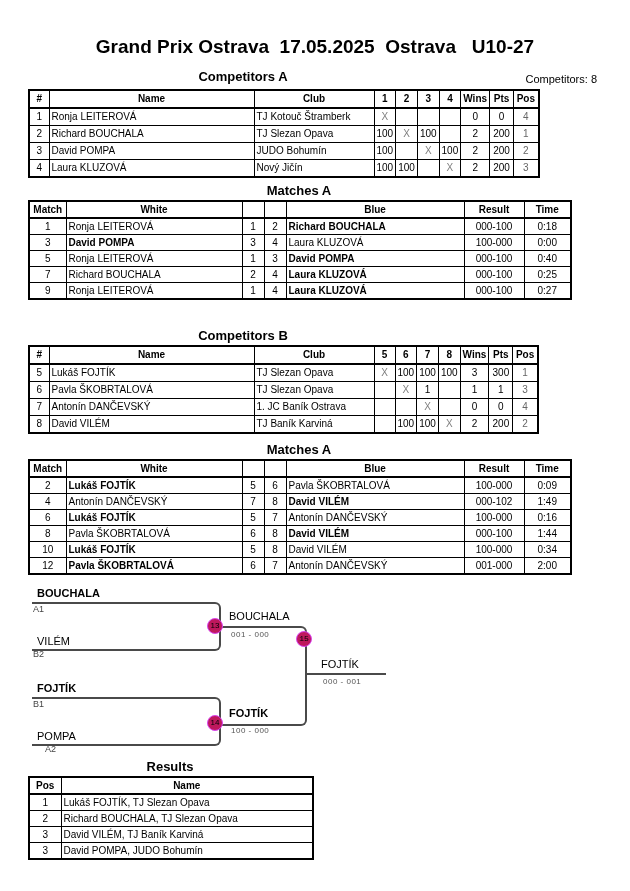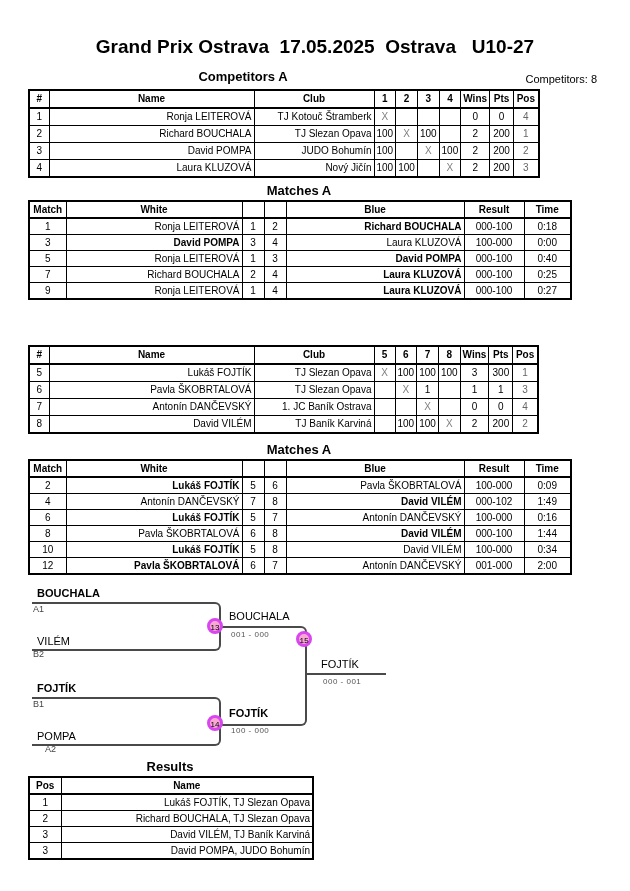--- a/index.html
+++ b/index.html
@@ -10,35 +10,35 @@
   .sec{font-size:13px;font-weight:bold;text-align:center;}
   .note{font-size:11px;text-align:right;}
 
   table{border-collapse:collapse;table-layout:fixed;background:#fff;}
   table.bordered{border:2px solid #000;}
   .bordered th,.bordered td{border:1px solid #000;font-size:10px;padding:0 2px;
         white-space:nowrap;overflow:hidden;height:15px;line-height:15px;}
   .bordered thead th{border-bottom:2px solid #000;font-weight:bold;text-align:center;}
   .ctable th,.ctable td{height:16px;line-height:16px;}
   .c{text-align:center;}
-  .l{text-align:right;padding-left:5px;}
+  .l{text-align:left;padding-left:5px;}
   .lw{padding-left:9px;}
   .thick-l{border-left:2px solid #000;}
   .nb{border-left:none;border-right:none;}
   .nr{border-right:none;}
   .nl{border-left:none;}
   .x{color:#808080;}
   .pos{color:#666;}
   .b{font-weight:bold;}
 
   .conn{position:absolute;border-top:2px solid #4a4a4a;border-right:2px solid #4a4a4a;
         border-bottom:2px solid #4a4a4a;border-radius:0 6px 6px 0;}
   .line{position:absolute;border-top:2px solid #4a4a4a;}
-  .badge{position:absolute;box-sizing:border-box;width:16px;height:16px;border:3px solid #d946ef;
-        border-radius:50%;background:#f9a8d4;font-size:8px;line-height:14px;text-align:center;z-index:2;}
+  .badge{position:absolute;box-sizing:border-box;width:16px;height:16px;border:1px solid #d946ef;
+        border-radius:50%;background:#be185d;font-size:8px;line-height:14px;text-align:center;z-index:2;}
   .bname{position:absolute;font-size:11px;font-weight:bold;white-space:nowrap;}
   .reg{font-weight:normal;}
   .seed{position:absolute;font-size:9px;color:#444;}
   .bscore{position:absolute;font-size:8px;color:#555;letter-spacing:.5px;white-space:nowrap;}
 </style>
 </head>
 <body>
 
 <div class="page">
 
@@ -191,20 +191,21 @@
         <td class="l lw">Ronja LEITEROVÁ</td>
         <td class="c">1</td>
         <td class="c">4</td>
         <td class="l lw b">Laura KLUZOVÁ</td>
         <td class="c">000-100</td>
         <td class="c">0:27</td>
       </tr>
     </tbody>
   </table>
 
+  <div class="abs sec" style="top:328px;left:28px;width:430px;">Competitors B</div>
 
   <table class="bordered ctable abs" style="top:345px;left:28px;">
     <colgroup>
         <col style="width:20px">
         <col style="width:205px">
         <col style="width:120px">
         <col style="width:21px">
         <col style="width:21px">
         <col style="width:21px">
         <col style="width:21px">

